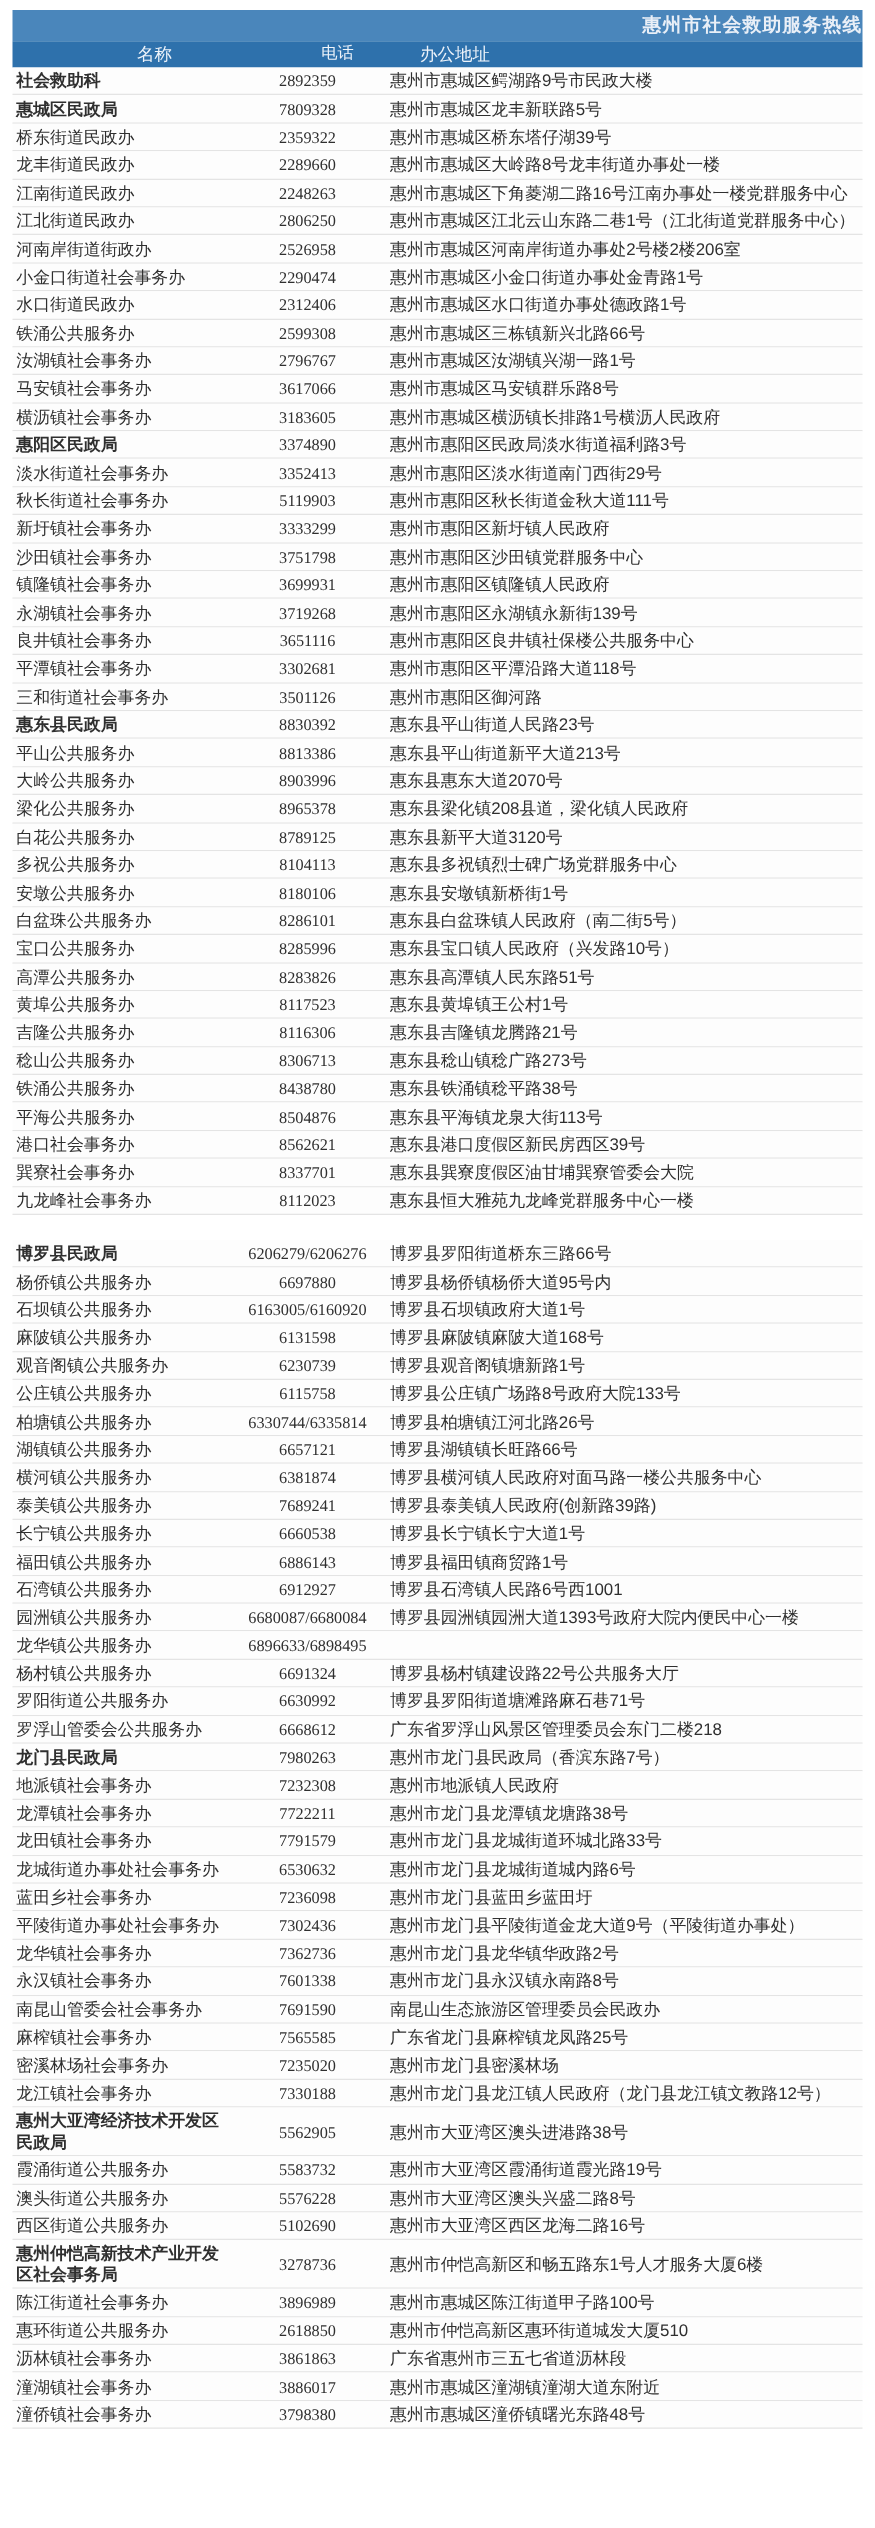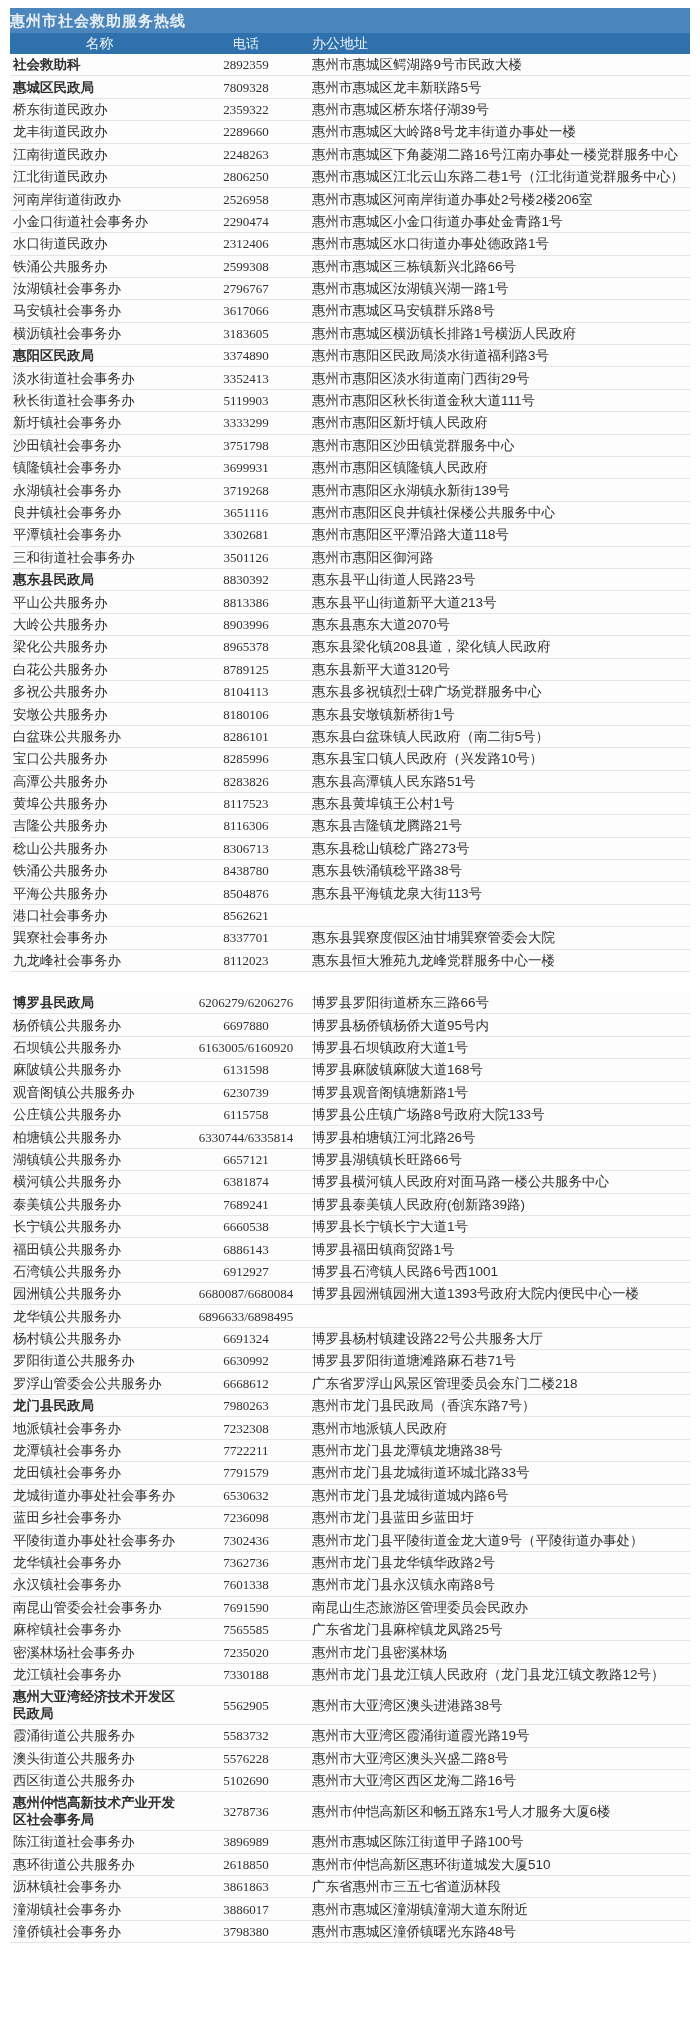--- a/index.html
+++ b/index.html
@@ -13,32 +13,32 @@
     min-height: 2022px;
     background: #ffffff;
     box-sizing: border-box;
     padding: 8px 10px 12px 10px;
   }
   .title-bar {
     background: var(--title-bar, #4a86bb);
     color: var(--title-text, #e9eff7);
     height: 25px;
     line-height: 25px;
-    text-align: left;
+    text-align: right;
     font-size: 15px;
     font-weight: bold;
     letter-spacing: 1px;
   }
   .header-row {
     background: var(--header-bar, #2e71ac);
     color: var(--header-text, #edf3fa);
     display: flex;
-    align-items: center;
     height: 21px;
     font-size: 14px;
+    padding-left: 24px;
   }
   .tbody { width: 100%; }
   .row {
     display: flex;
     align-items: center;
     min-height: 22.4px;
     box-sizing: border-box;
     border-bottom: 1px solid var(--row-border, #e4e4e4);
     background: #fdfdfd;
   }
@@ -272,20 +272,21 @@
         <div class="cell addr">惠东县铁涌镇稔平路38号</div>
       </div>
       <div class="row">
         <div class="cell name">平海公共服务办</div>
         <div class="cell phone">8504876</div>
         <div class="cell addr">惠东县平海镇龙泉大街113号</div>
       </div>
       <div class="row">
         <div class="cell name">港口社会事务办</div>
         <div class="cell phone">8562621</div>
+        <div class="cell addr">惠东县港口度假区新民房西区39号</div>
       </div>
       <div class="row">
         <div class="cell name">巽寮社会事务办</div>
         <div class="cell phone">8337701</div>
         <div class="cell addr">惠东县巽寮度假区油甘埔巽寮管委会大院</div>
       </div>
       <div class="row">
         <div class="cell name">九龙峰社会事务办</div>
         <div class="cell phone">8112023</div>
         <div class="cell addr">惠东县恒大雅苑九龙峰党群服务中心一楼</div>

